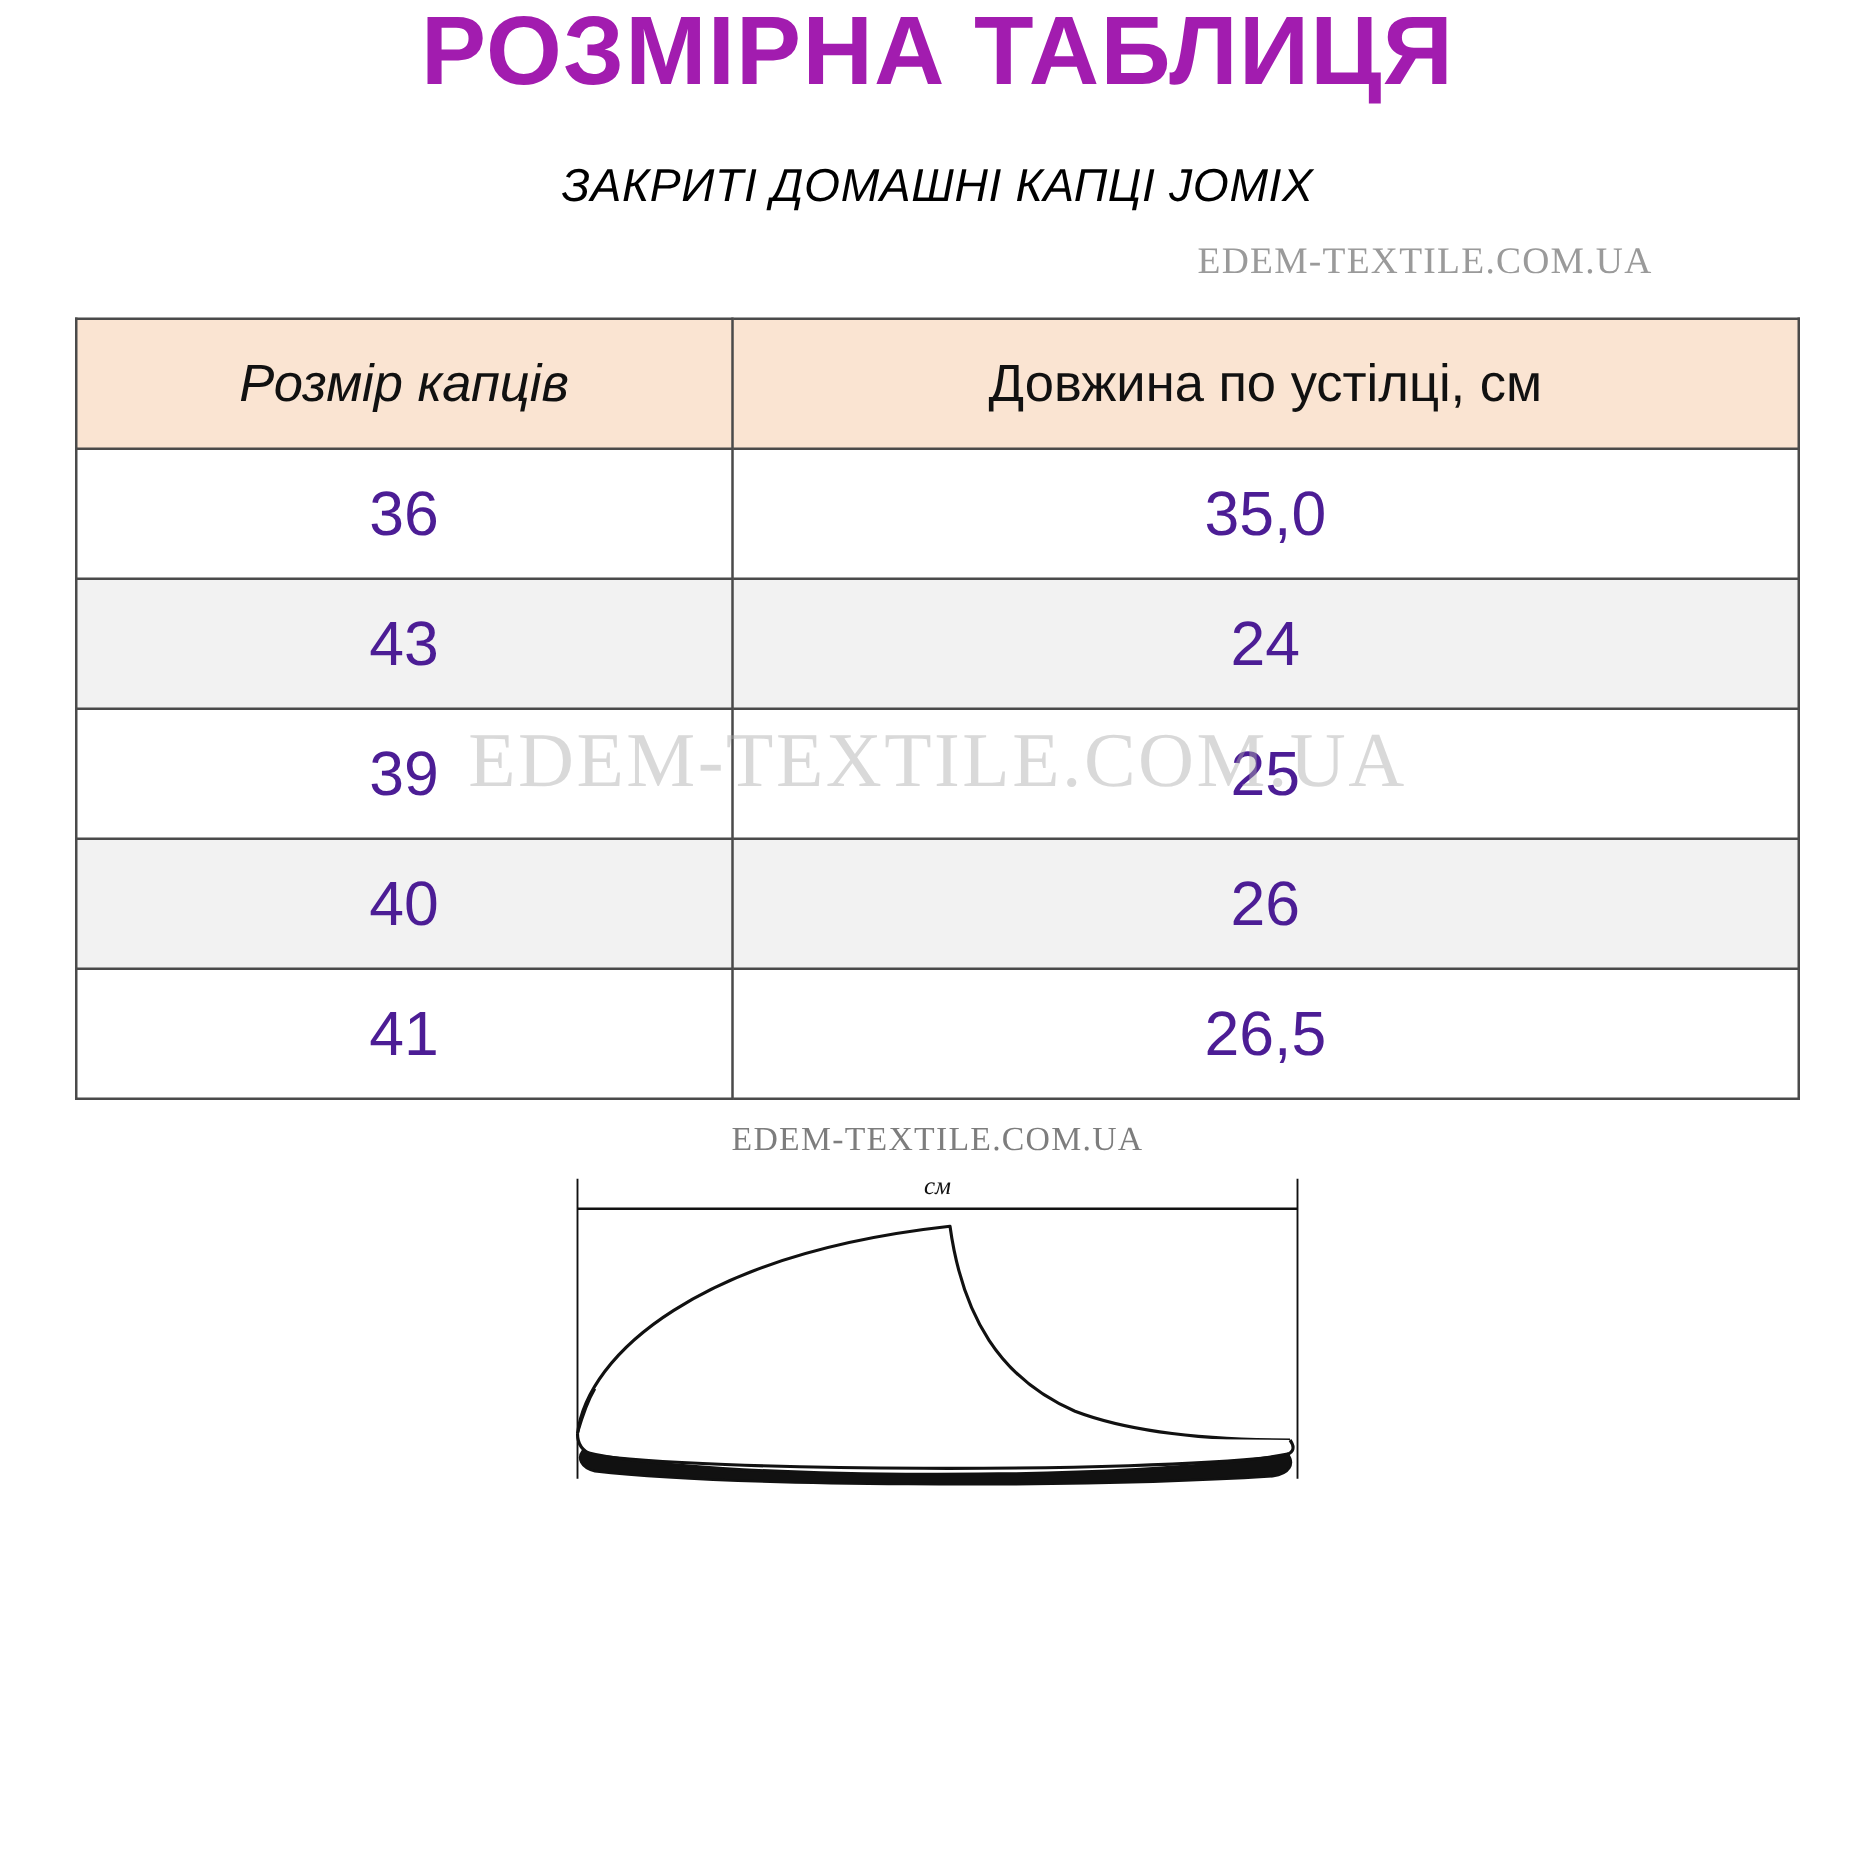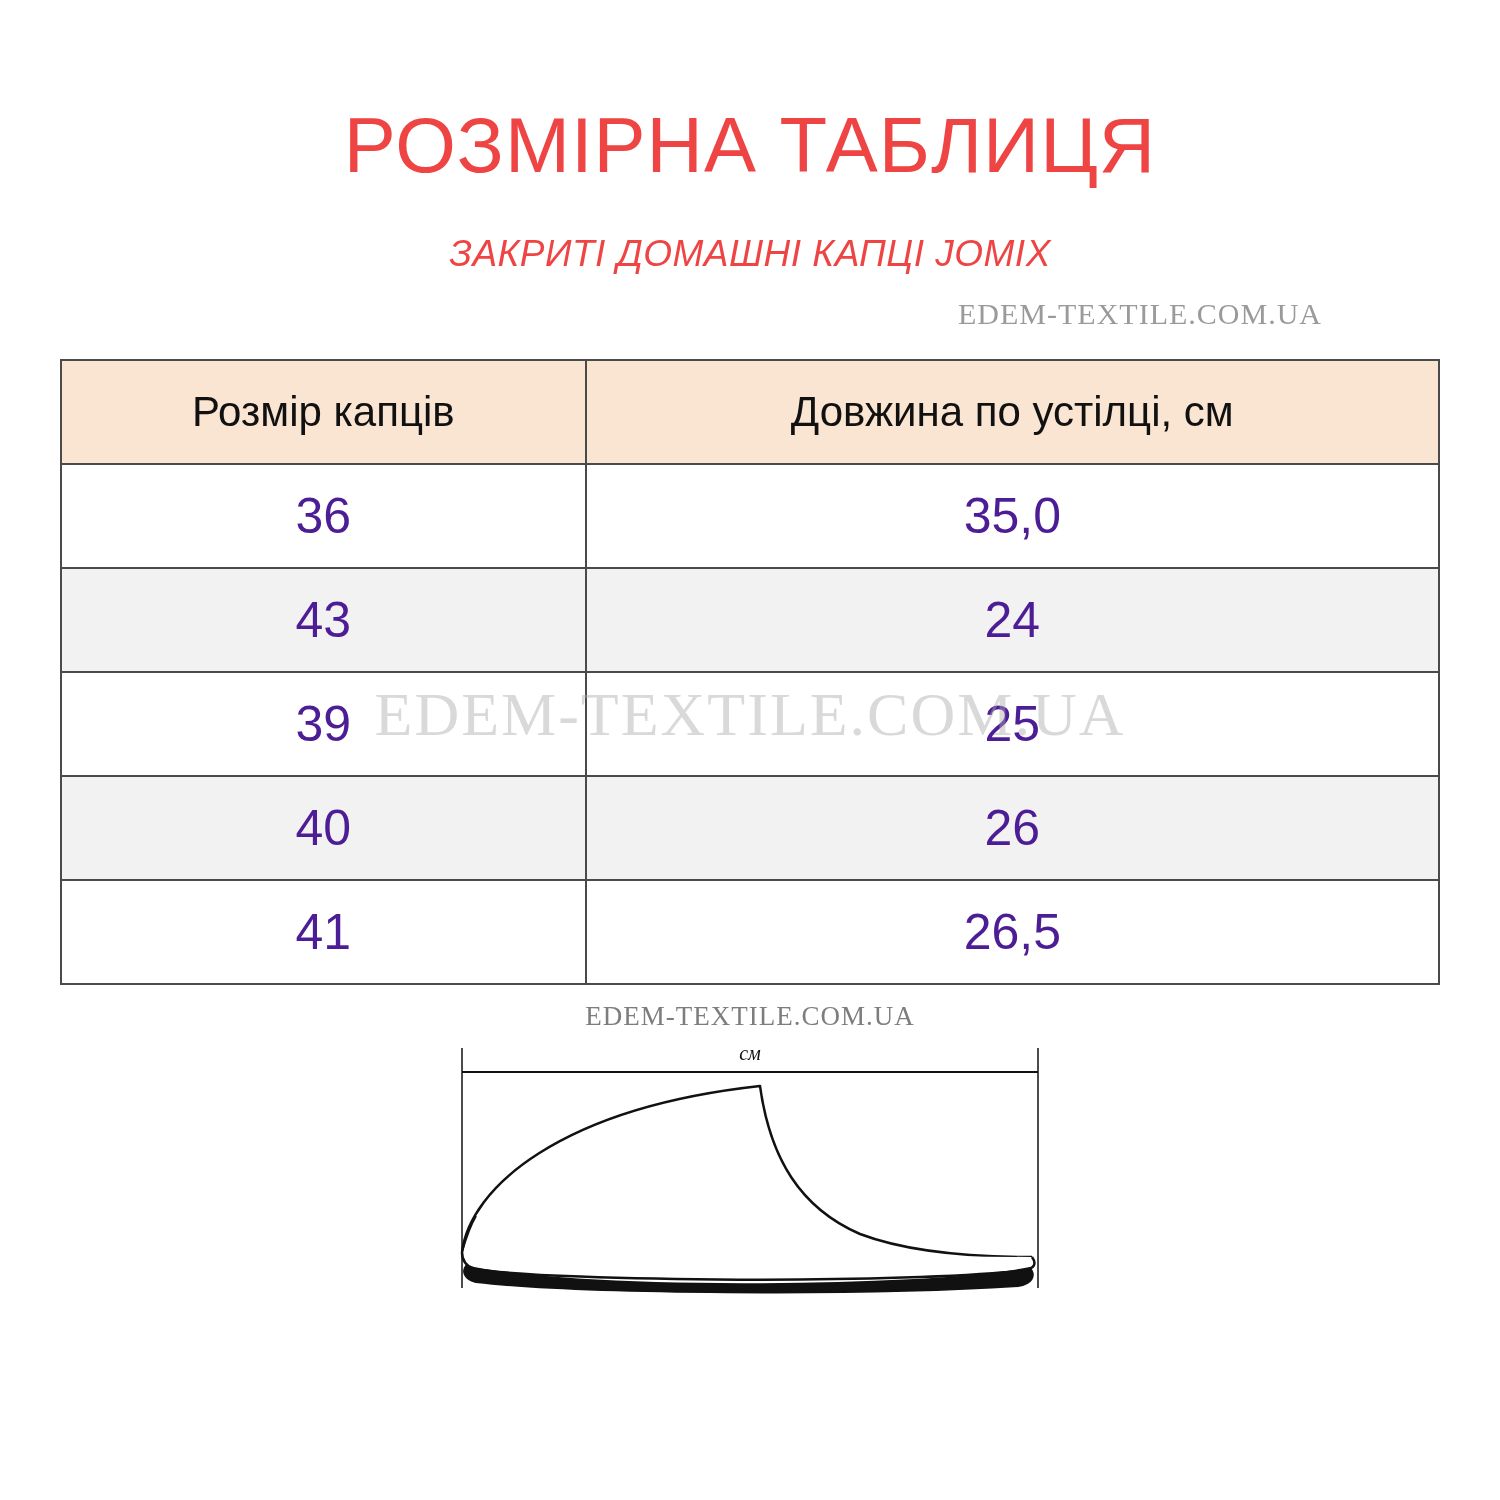--- a/index.html
+++ b/index.html
@@ -19,33 +19,32 @@
   .page {
     width: 1500px;
     height: 1500px;
     position: relative;
     box-sizing: border-box;
   }
 
   .title {
     text-align: center;
     font-size: 78px;
-    font-weight: 400;
+    font-weight: 700;
     letter-spacing: 1px;
-    color: #ef4444;
+    color: #a21caf;
     margin: 0;
-    padding-top: 105px;
     line-height: 1.05;
   }
 
   .subtitle {
     text-align: center;
     font-size: 37px;
     font-style: italic;
-    color: #ef4444;
+    color: #000000;
     margin: 0;
     padding-top: 46px;
     letter-spacing: 0.5px;
   }
 
   .site-top {
     text-align: right;
     font-size: 30px;
     color: #9a9a9a;
     font-family: "Liberation Serif", serif;
@@ -90,21 +89,21 @@
   }
 
   table.size-table tbody tr:nth-child(even) td {
     background: #f2f2f2;
   }
   table.size-table tbody tr:nth-child(odd) td {
     background: #ffffff;
   }
 
   
-  .col-size { width: 38%; }
+  .col-size { width: 38%; font-style: italic; }
   .col-len  { width: 62%; margin-left: 12px; }
 
   .watermark-big {
     position: absolute;
     top: 320px;
     left: 0;
     width: 100%;
     text-align: center;
     font-family: "Liberation Serif", serif;
     font-size: 62px;

